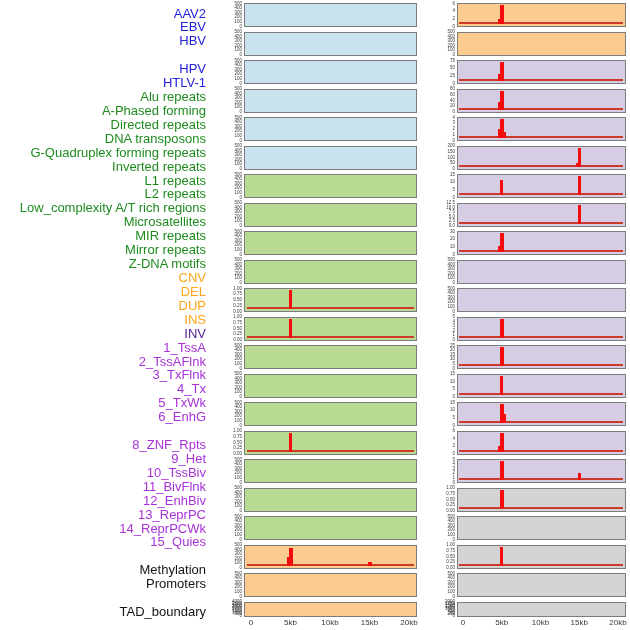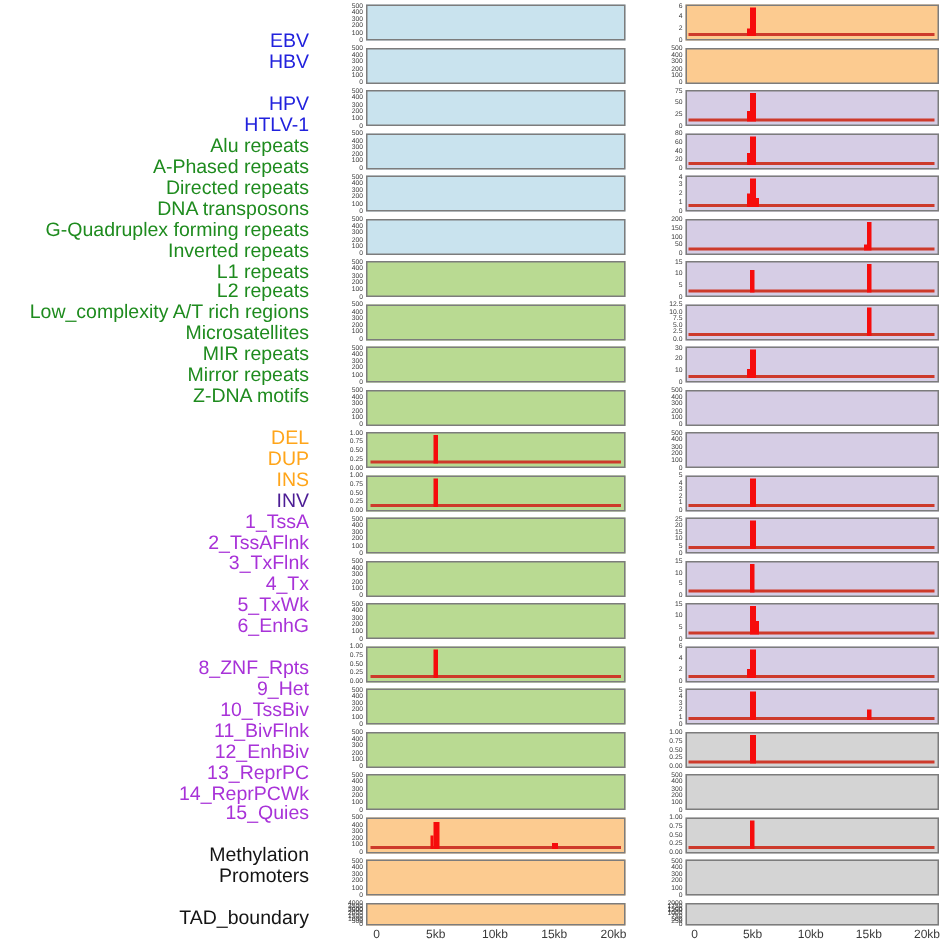--- a/index.html
+++ b/index.html
@@ -22,37 +22,39 @@
     position:absolute;font-size:8px;color:#3a3a3a;transform:translateX(-50%);
     white-space:nowrap;
   }
   .baseline{position:absolute;height:2px;}
   .spike{position:absolute;}
 </style>
 </head>
 <body>
 
 <div class="fig" id="figure-root">
+    <div class="rowlabel" style="top: 6.5px; color: rgb(34, 34, 221);">AAV2</div>
     <div class="rowlabel" style="top: 20.42px; color: rgb(34, 34, 221);">EBV</div>
     <div class="rowlabel" style="top: 34.34px; color: rgb(34, 34, 221);">HBV</div>
     <div class="rowlabel" style="top: 62.18px; color: rgb(34, 34, 221);">HPV</div>
     <div class="rowlabel" style="top: 76.1px; color: rgb(34, 34, 221);">HTLV-1</div>
     <div class="rowlabel" style="top: 90.02px; color: rgb(30, 139, 30);">Alu repeats</div>
-    <div class="rowlabel" style="top: 103.94px; color: rgb(30, 139, 30);">A-Phased repeats</div>
+    <div class="rowlabel" style="top: 103.94px; color: rgb(30, 139, 30);">A-Phased forming</div>
     <div class="rowlabel" style="top: 117.86px; color: rgb(30, 139, 30);">Directed repeats</div>
     <div class="rowlabel" style="top: 131.78px; color: rgb(30, 139, 30);">DNA transposons</div>
     <div class="rowlabel" style="top: 159.62px; color: rgb(30, 139, 30);">Inverted repeats</div>
     <div class="rowlabel" style="top: 145.7px; color: rgb(30, 139, 30);">G-Quadruplex forming repeats</div>
     <div class="rowlabel" style="top: 173.54px; color: rgb(30, 139, 30);">L1 repeats</div>
     <div class="rowlabel" style="top: 187.46px; color: rgb(30, 139, 30);">L2 repeats</div>
     <div class="rowlabel" style="top: 201.38px; color: rgb(30, 139, 30);">Low_complexity A/T rich regions</div>
     <div class="rowlabel" style="top: 215.3px; color: rgb(30, 139, 30);">Microsatellites</div>
     <div class="rowlabel" style="top: 229.22px; color: rgb(30, 139, 30);">MIR repeats</div>
     <div class="rowlabel" style="top: 243.14px; color: rgb(30, 139, 30);">Mirror repeats</div>
     <div class="rowlabel" style="top: 257.06px; color: rgb(30, 139, 30);">Z-DNA motifs</div>
+    <div class="rowlabel" style="top: 270.98px; color: rgb(255, 165, 26);">CNV</div>
     <div class="rowlabel" style="top: 298.82px; color: rgb(255, 165, 26);">DUP</div>
     <div class="rowlabel" style="top: 284.9px; color: rgb(255, 165, 26);">DEL</div>
     <div class="rowlabel" style="top: 312.74px; color: rgb(255, 165, 26);">INS</div>
     <div class="rowlabel" style="top: 326.66px; color: #4c1d95;">INV</div>
     <div class="rowlabel" style="top: 340.58px; color: rgb(168, 50, 216);">1_TssA</div>
     <div class="rowlabel" style="top: 354.5px; color: rgb(168, 50, 216);">2_TssAFlnk</div>
     <div class="rowlabel" style="top: 368.42px; color: rgb(168, 50, 216);">3_TxFlnk</div>
     <div class="rowlabel" style="top: 382.34px; color: rgb(168, 50, 216);">4_Tx</div>
     <div class="rowlabel" style="top: 396.26px; color: rgb(168, 50, 216);">5_TxWk</div>
     <div class="rowlabel" style="top: 410.18px; color: rgb(168, 50, 216);">6_EnhG</div>

